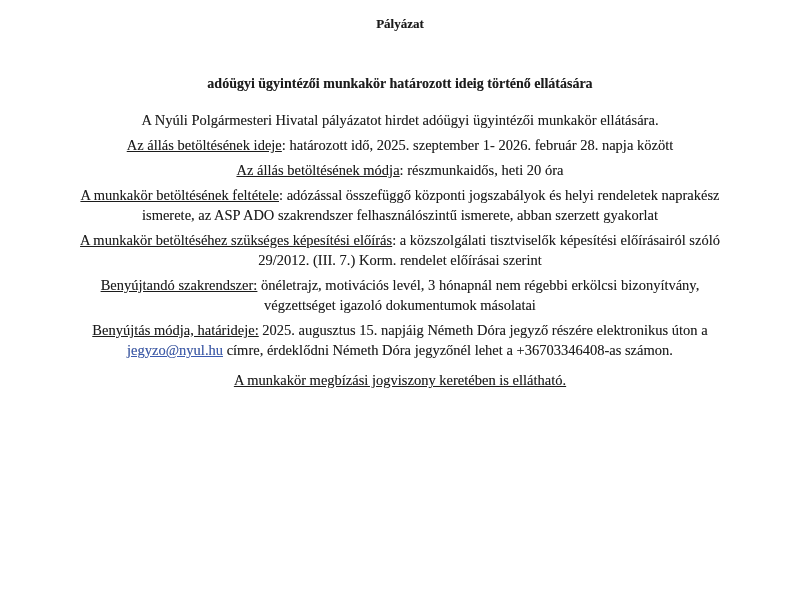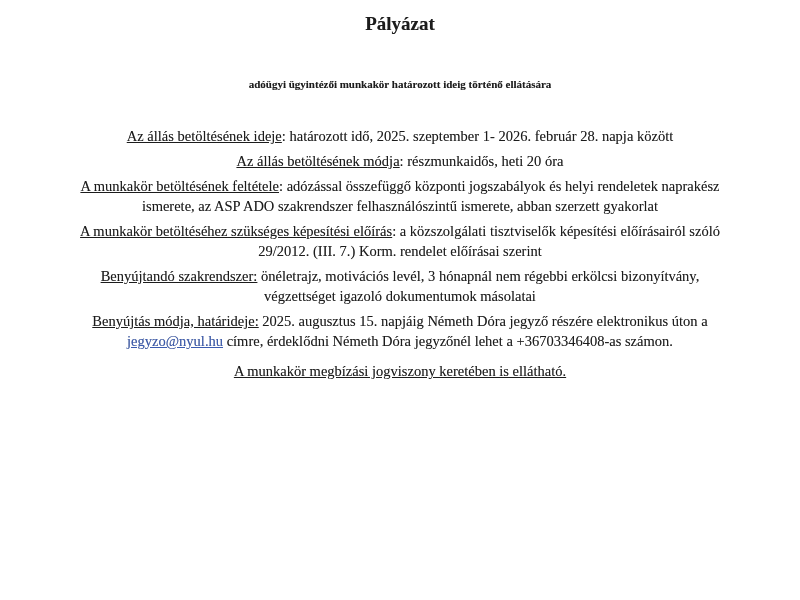--- a/index.html
+++ b/index.html
@@ -13,45 +13,46 @@
   .page {
     width: 800px; height: 600px;
     padding: 14px 78px 10px 78px;
     text-align: center;
     font-size: 14.5px;
     line-height: 20px;
     text-shadow: 0 0 0.6px rgba(0,0,0,0.35);
   }
   .doc-title {
     font-weight: bold;
-    font-size: 19px;
+    font-size: 13px;
     margin-bottom: 40px;
   }
   .doc-subtitle {
     font-weight: bold;
-    font-size: 11px;
-    margin-bottom: 32px;
+    font-size: 14px;
+    margin-bottom: 16px;
   }
   p.para { margin: 5px 0; }
   .u { text-decoration: underline; }
   a.email-link {
     color: #3b5bb0;
     text-decoration: underline;
     cursor: pointer;
   }
 </style>
 </head>
 <body>
 
 <div class="page">
 
   <div class="doc-title">Pályázat</div>
 
   <div class="doc-subtitle">adóügyi ügyintézői munkakör határozott ideig történő ellátására</div>
 
+  <p class="para">A Nyúli Polgármesteri Hivatal pályázatot hirdet adóügyi ügyintézői munkakör ellátására.</p>
 
   <p class="para"><span class="u">Az állás betöltésének ideje</span><span>: határozott idő, 2025. szeptember 1- 2026. február 28. napja között</span></p>
 
   <p class="para"><span class="u">Az állás betöltésének módja</span><span>: részmunkaidős, heti 20 óra</span></p>
 
 
   <p class="para"><span class="u">A munkakör betöltésének feltétele</span><span>: adózással összefüggő központi jogszabályok és helyi rendeletek naprakész ismerete, az ASP ADO szakrendszer felhasználószintű ismerete, abban szerzett gyakorlat</span></p>
 
   <p class="para"><span class="u">A munkakör betöltéséhez szükséges képesítési előírás</span><span>: a közszolgálati tisztviselők képesítési előírásairól szóló 29/2012. (III. 7.) Korm. rendelet előírásai szerint</span></p>
 

